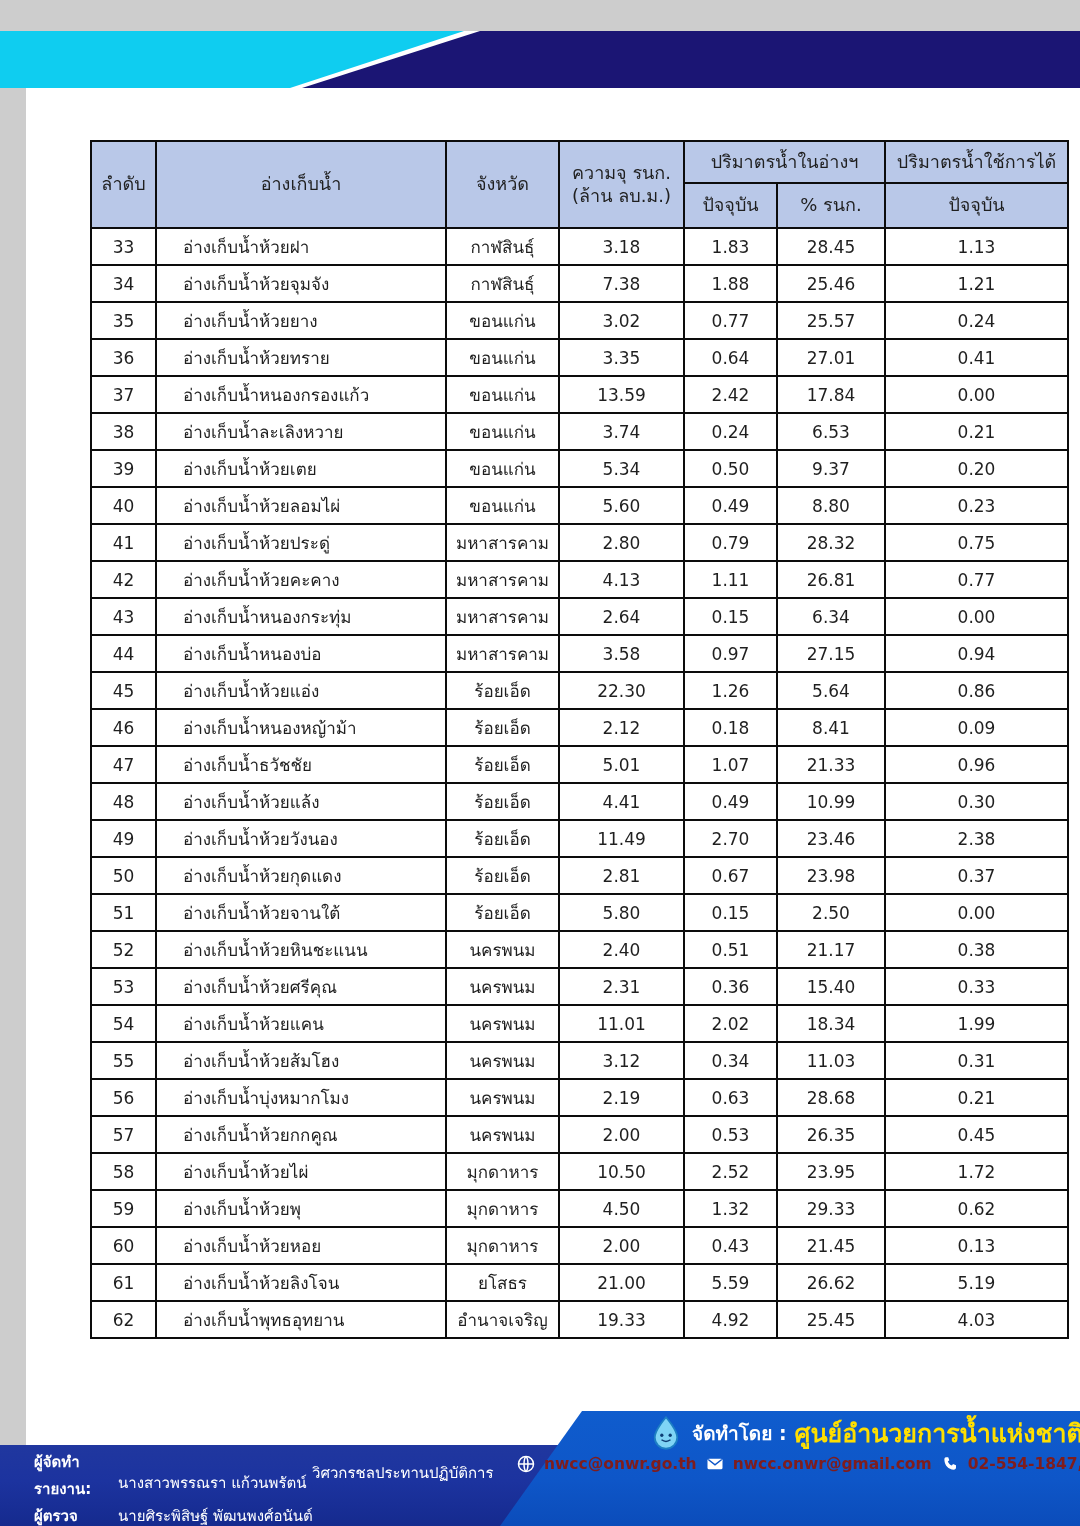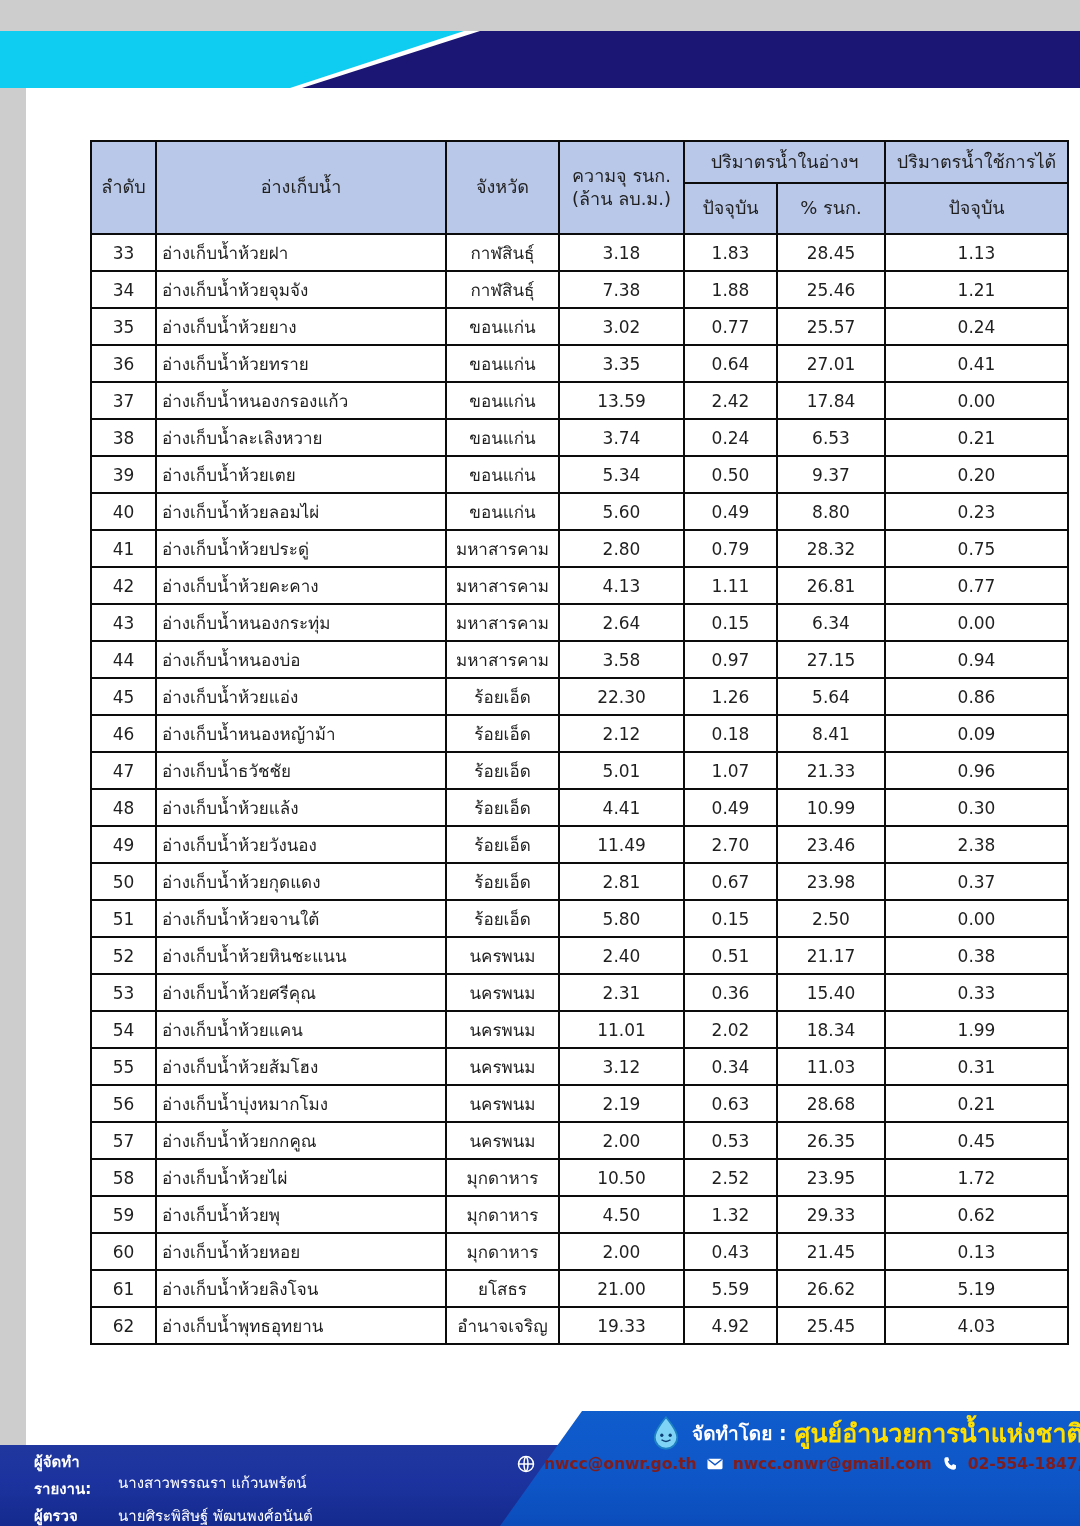--- a/index.html
+++ b/index.html
@@ -13,23 +13,23 @@
   .banner-cyan { position:absolute; left:0; top:0; width:464px; height:57px; background:#0fcdf0;
                  clip-path:polygon(0 0,464px 0,290px 100%,0 100%); }
   .left-gray  { position:absolute; left:0; top:88px; width:26px; height:1358px; background:#cdcdcd; }
 
   
   .tbl-wrap { position:absolute; left:90px; top:140px; }
   table.tbl { border-collapse:collapse; table-layout:fixed; width:977px; }
   .tbl th, .tbl td { border:2px solid #0c0c0c; color:#1f1f1f; font-size:17px; text-align:center; vertical-align:middle; }
   .tbl thead th { background:#b9c8e8; font-weight:normal; font-size:18px; line-height:1.25; padding:4px 2px; }
   .tbl thead tr:first-child th { height:42px; }
-  .tbl thead tr:last-child  th { height:51px;margin-left:12px; }
+  .tbl thead tr:last-child  th { height:45px;margin-left:12px; }
   .tbl tbody td { height:37px; background:#ffffff; }
-  .tbl tbody td.name { text-align:left; padding-left:5px; }
+  .tbl tbody td.name { text-align:left; padding-left:26px; }
 
   
   .footer { position:absolute; left:0; top:1411px; width:1080px; height:115px; }
   .footer-dark  { position:absolute; left:0; top:34px; width:1080px; height:81px;
                   background:linear-gradient(180deg,#20379f 0%,#1c339f 45%,#152a8e 100%); }
   .footer-bright{ position:absolute; right:0; top:0; width:580px; height:115px;
                   background:linear-gradient(180deg,#0f5ccd 0%,#0e56c8 60%,#0b4cba 100%);
                   clip-path:polygon(82px 0,100% 0,100% 100%,0 100%); }
 
   .credits { position:absolute; left:34px; top:36px; color:#ffffff; }
@@ -404,20 +404,21 @@
   <div class="credits">
     <div class="credit-labels">
       <div>ผู้จัดทำรายงาน:</div>
       <div>ผู้ตรวจรายงาน:</div>
     </div>
     <div class="credit-names">
       <div>นางสาวพรรณรา แก้วนพรัตน์</div>
       <div>นายศิระพิสิษฐ์ พัฒนพงศ์อนันต์</div>
     </div>
     <div class="credit-roles">
+      <div>วิศวกรชลประทานปฏิบัติการ</div>
     </div>
   </div>
 
   <div class="madeby">
     <svg class="drop-icon" viewBox="0 0 24 24">
       <path d="M12 1.5 C12 1.5 4.5 10 4.5 15 a7.5 7.5 0 0 0 15 0 C19.5 10 12 1.5 12 1.5 Z" fill="#7fd4f5" stroke="#1d7fc4" stroke-width="1.2"></path>
       <circle cx="9.2" cy="13.5" r="1.1" fill="#0d3e75"></circle>
         <circle cx="14.8" cy="13.5" r="1.1" fill="#0d3e75"></circle>
       <path d="M9 16.5 q3 2.2 6 0" stroke="#0d3e75" stroke-width="1" fill="none"></path>
     </svg>

